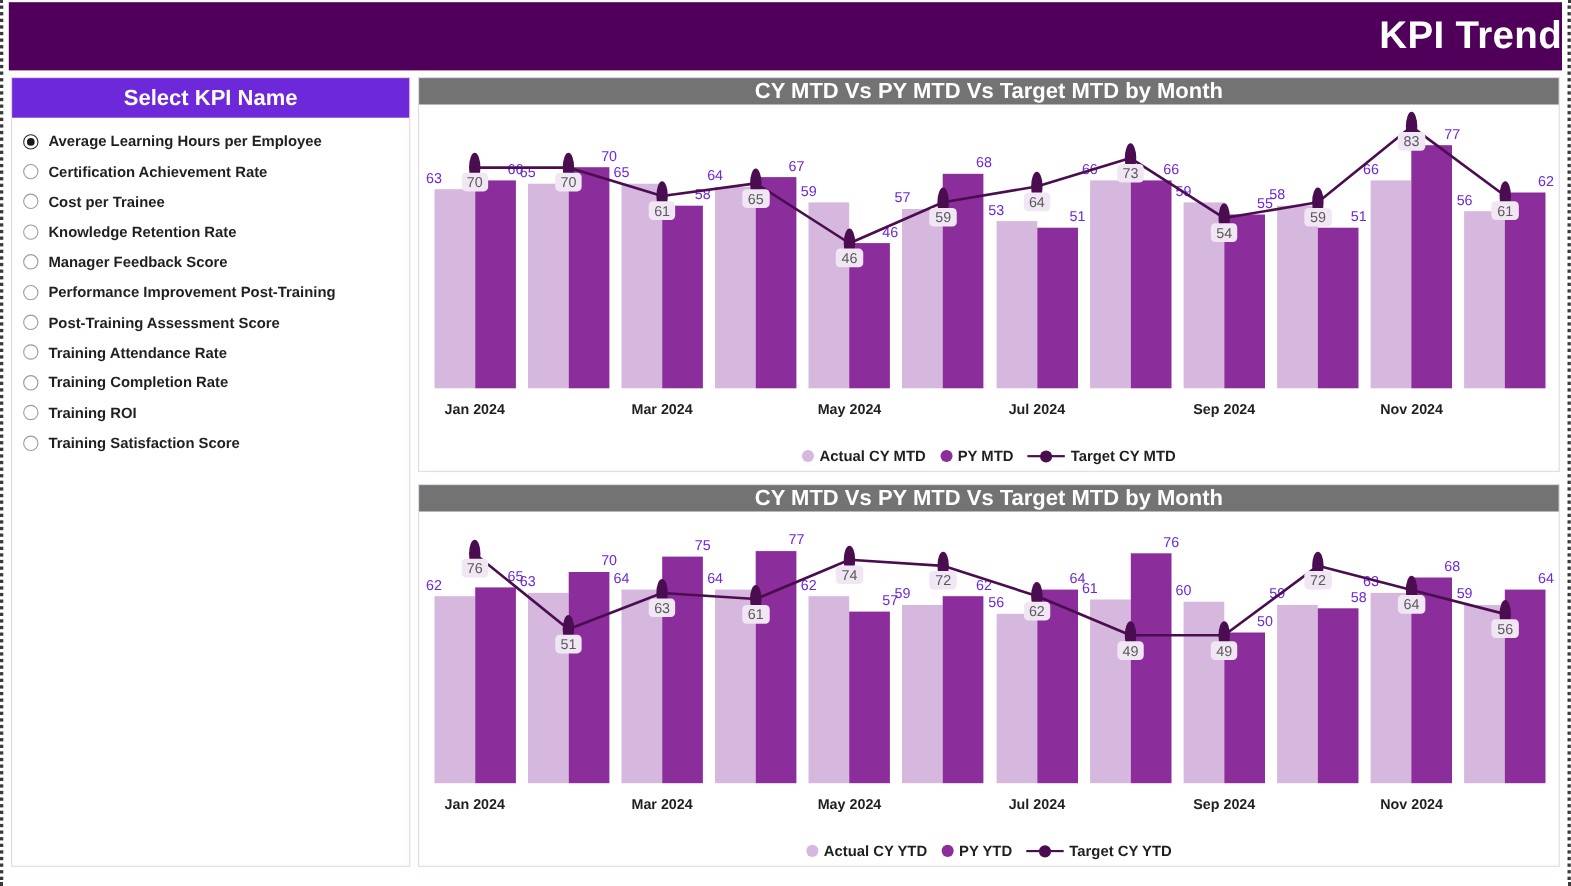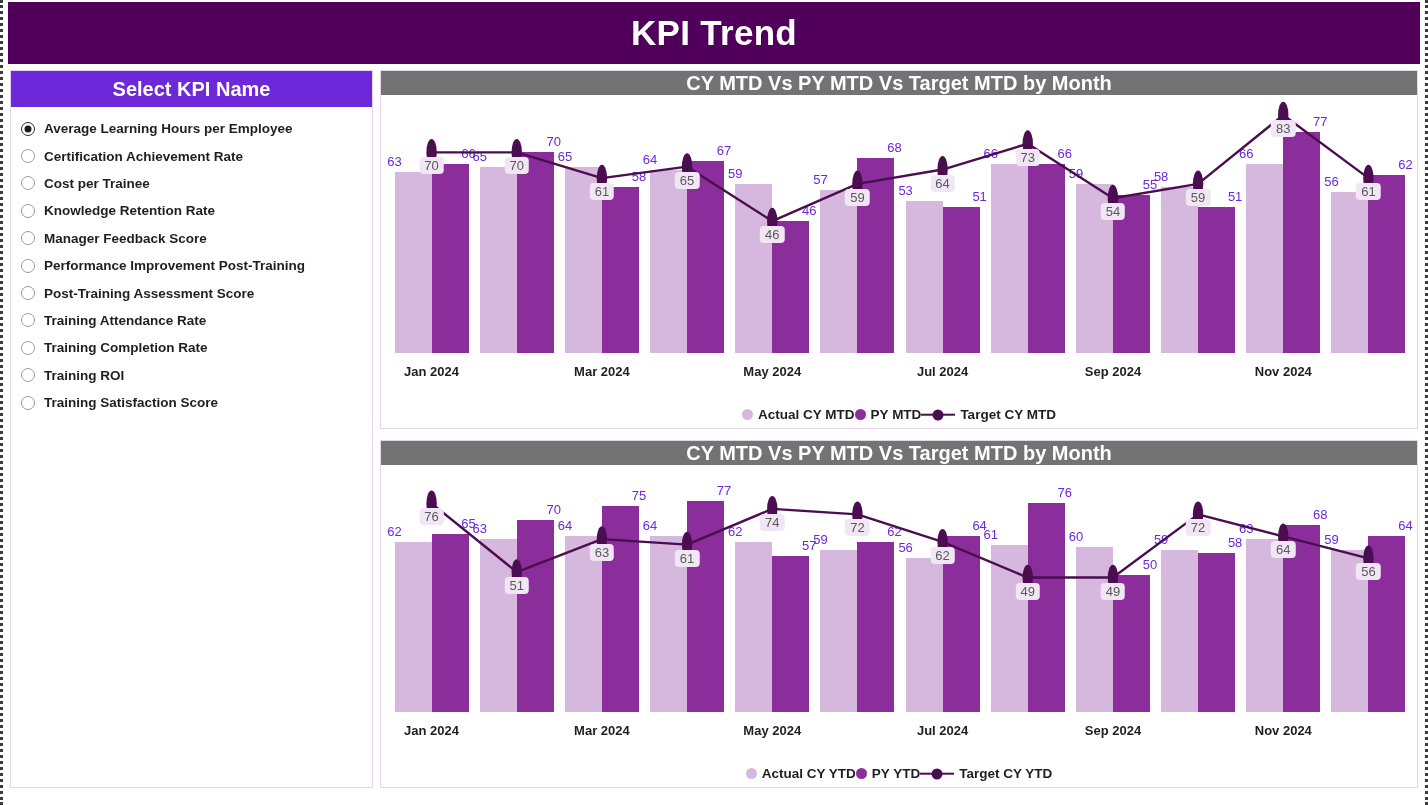--- a/index.html
+++ b/index.html
@@ -15,21 +15,21 @@
     width:1428px; height:805px; position:relative;
     background:#ffffff;
     border-left:3px dotted #3a3a3a;
     border-right:3px dotted #3a3a3a;
   }
 
   
   .titlebar {
     position:absolute; left:5px; top:2px; right:5px; height:62px;
     background:#50005A;
-    display:flex; align-items:center; justify-content:center;
+    display:flex; align-items:center; justify-content:flex-end;
   }
   .titlebar .title {
     color:#ffffff; font-size:35px; font-weight:bold; letter-spacing:.3px;
   }
 
   
   .slicer {
     position:absolute; left:7px; top:70px; width:363px; height:718px;
     background:#ffffff; border:1px solid #E6D5EA;
   }
@@ -119,21 +119,21 @@
   .tlab {
     position:absolute; font-size:13px; color:#5a5a5a;
     transform:translate(-50%,-50%); white-space:nowrap;
     padding:1px 5px; border-radius:4px;
   }
   .tlab.boxed { background:#F0E6F4; }
 
   
   .legend {
     position:absolute; left:0; right:0; bottom:6px;
-    display:flex; align-items:center; justify-content:center; 
+    display:flex; align-items:center; justify-content:center; gap:13px;
   }
   .leg { display:flex; align-items:center; gap:5px; }
   .leg .dot { width:11px; height:11px; border-radius:50%; }
   .leg .dot.actual { background:#D6B8DE; }
   .leg .dot.py { background:#8B2E9B; }
   .leg .lineicon {
     width:34px; height:11px; position:relative;
   }
   .leg .lineicon::before {
     content:""; position:absolute; left:0; right:0; top:50%;

